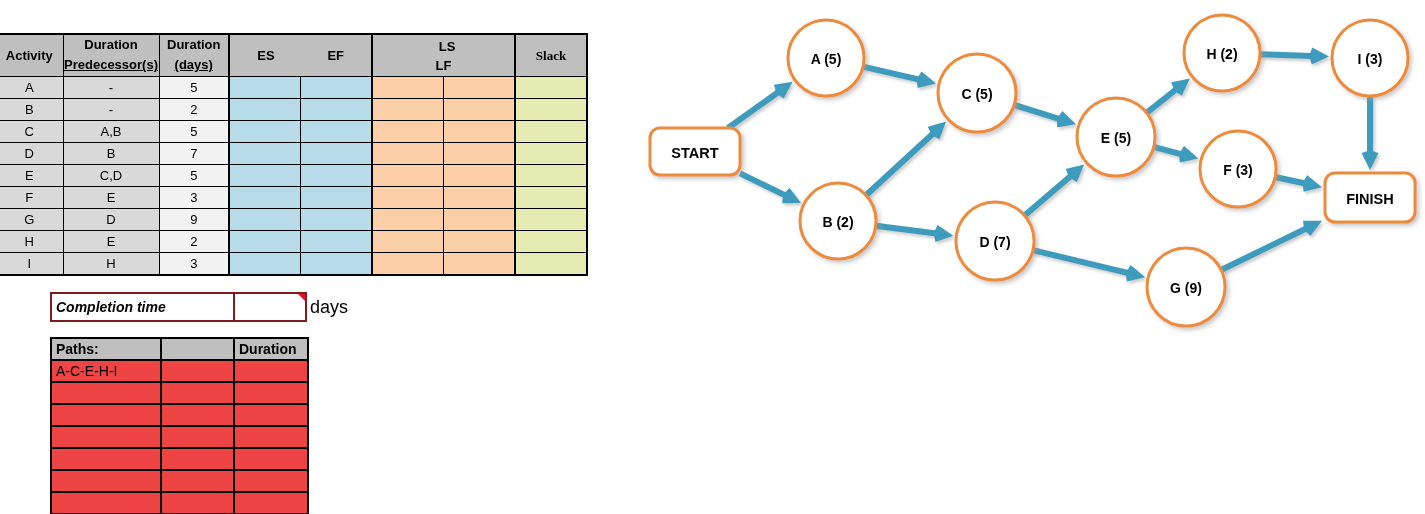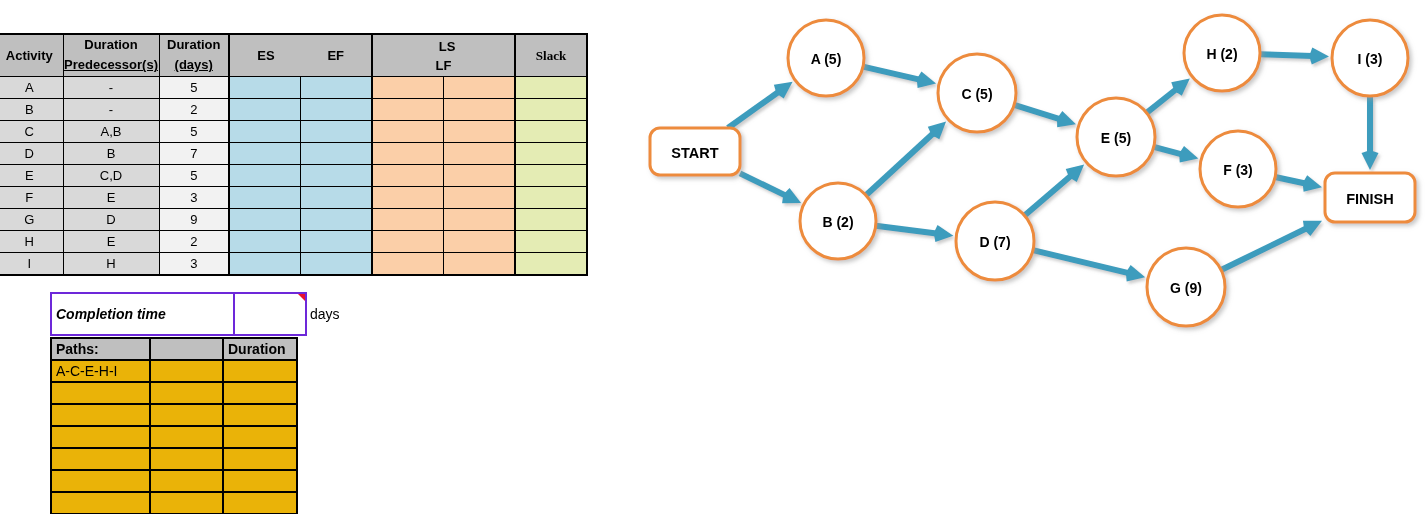--- a/index.html
+++ b/index.html
@@ -90,23 +90,23 @@
     top: 292px;
     display: flex;
     align-items: center;
     font-size: 14px;
   }
   #completion-table {
     border-collapse: collapse;
     table-layout: fixed;
   }
   #completion-table td {
-    border: 2px solid #6d28d9;
+    border: 2px solid #7f1d1d;
     height: 23px;
-    padding: 12px 4px;
+    padding: 5px 4px;
     box-sizing: border-box;
     font-size: 14px;
   }
   #completion-label {
     width: 183px;
     font-weight: bold;
     font-style: italic;
     text-align: left;
   }
   #completion-value {
@@ -118,21 +118,21 @@
     position: absolute;
     top: 0;
     right: 0;
     width: 0;
     height: 0;
     border-top: 7px solid #e8112d;
     border-left: 7px solid transparent;
   }
   #days-label {
     margin-left: 3px;
-    font-size: 14px;
+    font-size: 18px;
   }
 
   
   #paths-table {
     position: absolute;
     left: 50px;
     top: 337px;
     border-collapse: collapse;
     table-layout: fixed;
     font-size: 14px;
@@ -143,24 +143,24 @@
     padding: 0 4px;
     box-sizing: border-box;
     text-align: left;
     vertical-align: middle;
     font-size: 14px;
   }
   #paths-table thead th {
     background: #bfbfbf;
     font-weight: bold;
   }
-  .pth-c1 { width: 99px; }
+  .pth-c1 { width: 110px; }
   .pth-c2 { width: 73px; }
   .pth-c3 { width: 74px; }
-  #paths-table tbody td { background: #eab308; font-weight: normal; }
+  #paths-table tbody td { background: #ef4444; font-weight: normal; }
 
   
   #network-diagram {
     position: absolute;
     left: 620px;
     top: 0;
     width: 805px;
     height: 514px;
   }
   #network-svg {

